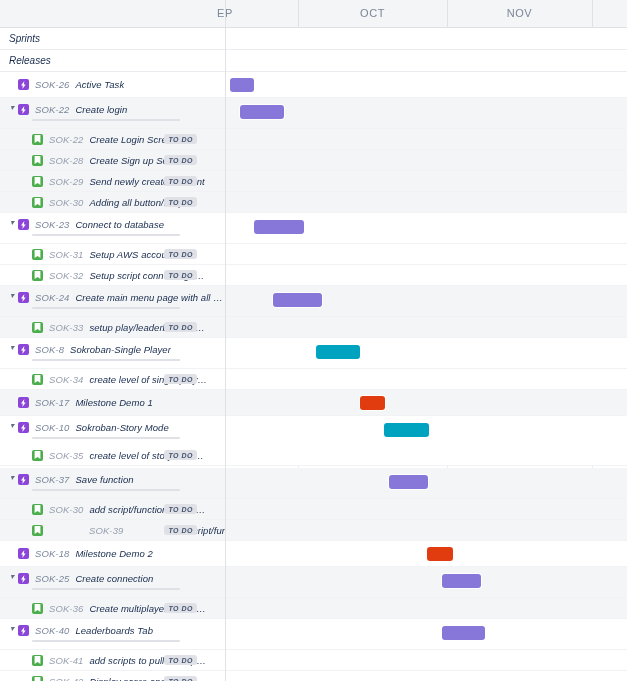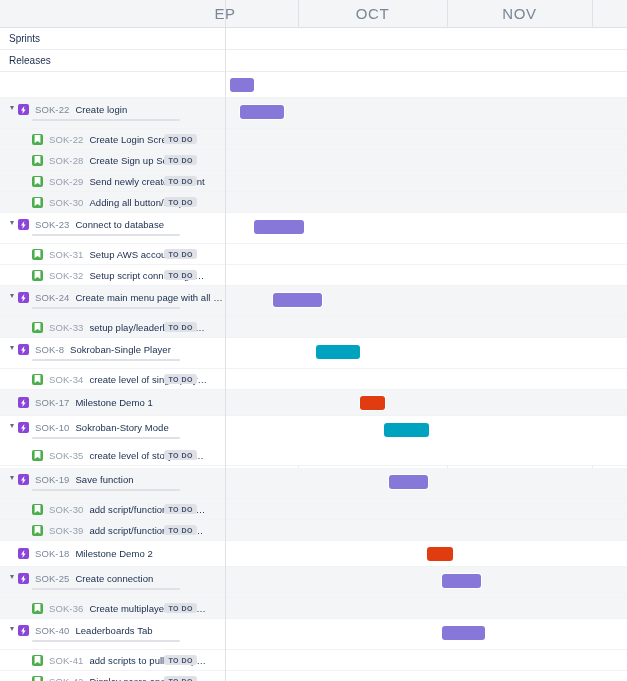--- a/index.html
+++ b/index.html
@@ -25,21 +25,21 @@
     width: 627px; height: 28px;
     background: #f4f5f7;
     border-bottom: 1px solid #dfe1e6;
   }
   .tl-header .month {
     position: absolute;
     top: 0;
     height: 27px;
     line-height: 27px;
     text-align: center;
-    font-size: 15px;
+    font-size: 11px;
     letter-spacing: 0.6px;
     color: #7a869a;
     font-weight: 400;
     overflow: hidden;
     white-space: nowrap;
   }
   .hdr-sep {
     position: absolute;
     top: 0;
     width: 1px; height: 28px;
@@ -78,20 +78,21 @@
 
   .row-label {
     position: absolute;
     left: 0; top: 0;
     width: 225px;
     height: 100%;
     display: flex;
     align-items: center;
     white-space: nowrap;
     overflow: hidden;
+    font-style: italic;
   }
   .row-label.has-bar { align-items: flex-start; padding-top: 6px; }
 
   .section-title {
     font-size: 10px;
     color: #172b4d;
     font-weight: 400;
     padding-left: 9px;
   }
 
@@ -205,20 +206,32 @@
         <div class="row-label">
           <span class="section-title">Sprints</span>
         </div>
       </div>
       <div class="row plain sep-strong" style="top: 22px; height: 22px;">
         <div class="row-label">
           <span class="section-title">Releases</span>
         </div>
       </div>
       <div class="row plain" style="top: 44px; height: 26px;">
+        <div class="row-label">
+          <span class="chevron spacer">▾</span>
+          <span class="ind-epic" style="display: inline-flex; align-items: center;">
+            <span class="ico epic">
+              <svg width="7" height="8" viewBox="0 0 7 8">
+                <path d="M4.3 0 1 4.4h1.8L2.4 8 5.7 3.5H3.9z" fill="#fff"></path>
+              </svg>
+            </span>
+            <span class="key">SOK-26</span>
+            <span class="summary">Active Task</span>
+          </span>
+        </div>
         <div class="bar" style="left: 230px; width: 24px; background: rgb(135, 119, 217); top: 6px;"></div>
       </div>
       <div class="row shade" style="top: 70px; height: 31px;">
         <div class="row-label has-bar">
           <span class="chevron">▾</span>
           <span class="ind-epic" style="display: inline-flex; align-items: center;">
             <span class="ico epic">
               <svg width="7" height="8" viewBox="0 0 7 8">
                 <path d="M4.3 0 1 4.4h1.8L2.4 8 5.7 3.5H3.9z" fill="#fff"></path>
               </svg>
@@ -446,21 +459,21 @@
       </div>
       <div class="row shade" style="top: 440px; height: 31px;">
         <div class="row-label has-bar">
           <span class="chevron">▾</span>
           <span class="ind-epic" style="display: inline-flex; align-items: center;">
             <span class="ico epic">
               <svg width="7" height="8" viewBox="0 0 7 8">
                 <path d="M4.3 0 1 4.4h1.8L2.4 8 5.7 3.5H3.9z" fill="#fff"></path>
               </svg>
             </span>
-            <span class="key">SOK-19</span>
+            <span class="key">SOK-37</span>
             <span class="summary">Save function</span>
           </span>
           <div class="epic-progress"></div>
         </div>
         <div class="bar" style="left: 389px; width: 39px; background: rgb(135, 119, 217); top: 7px;"></div>
       </div>
       <div class="row shade" style="top: 471px; height: 21px;">
         <div class="row-label">
           <span class="chevron spacer">▾</span>
           <span class="ind-child" style="display: inline-flex; align-items: center;">
@@ -471,21 +484,21 @@
             </span>
             <span class="key child">SOK-30</span>
             <span class="summary child">add script/function send level n...</span>
           </span>
           <span class="badge">TO DO</span>
         </div>
       </div>
       <div class="row shade" style="top: 492px; height: 21px;">
         <div class="row-label">
           <span class="chevron spacer">▾</span>
-          <span class="ind-child" style="display: inline-flex; align-items: center;">
+          <span class="ind-child" style="display: inline-flex; align-items: center; gap: 40px;">
             <span class="ico story">
               <svg width="7" height="8" viewBox="0 0 7 8">
                 <path d="M0.6 0h5.8v8L3.5 6 0.6 8z" fill="#fff"></path>
               </svg>
             </span>
             <span class="key child">SOK-39</span>
             <span class="summary child">add script/function send curren...</span>
           </span>
           <span class="badge">TO DO</span>
         </div>

